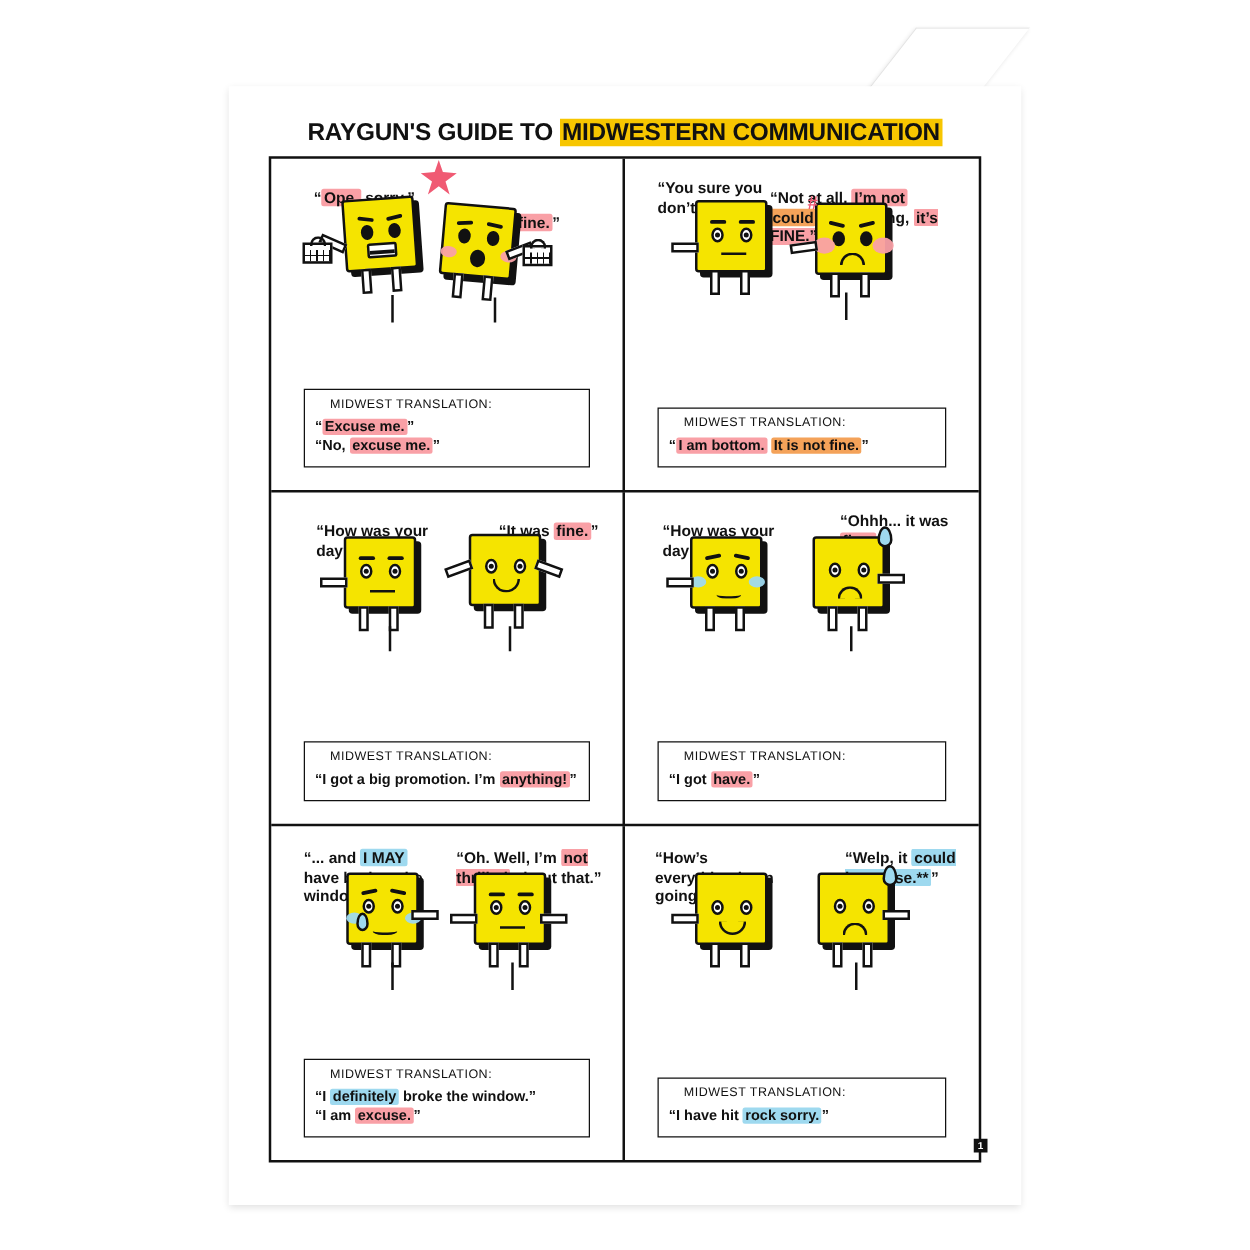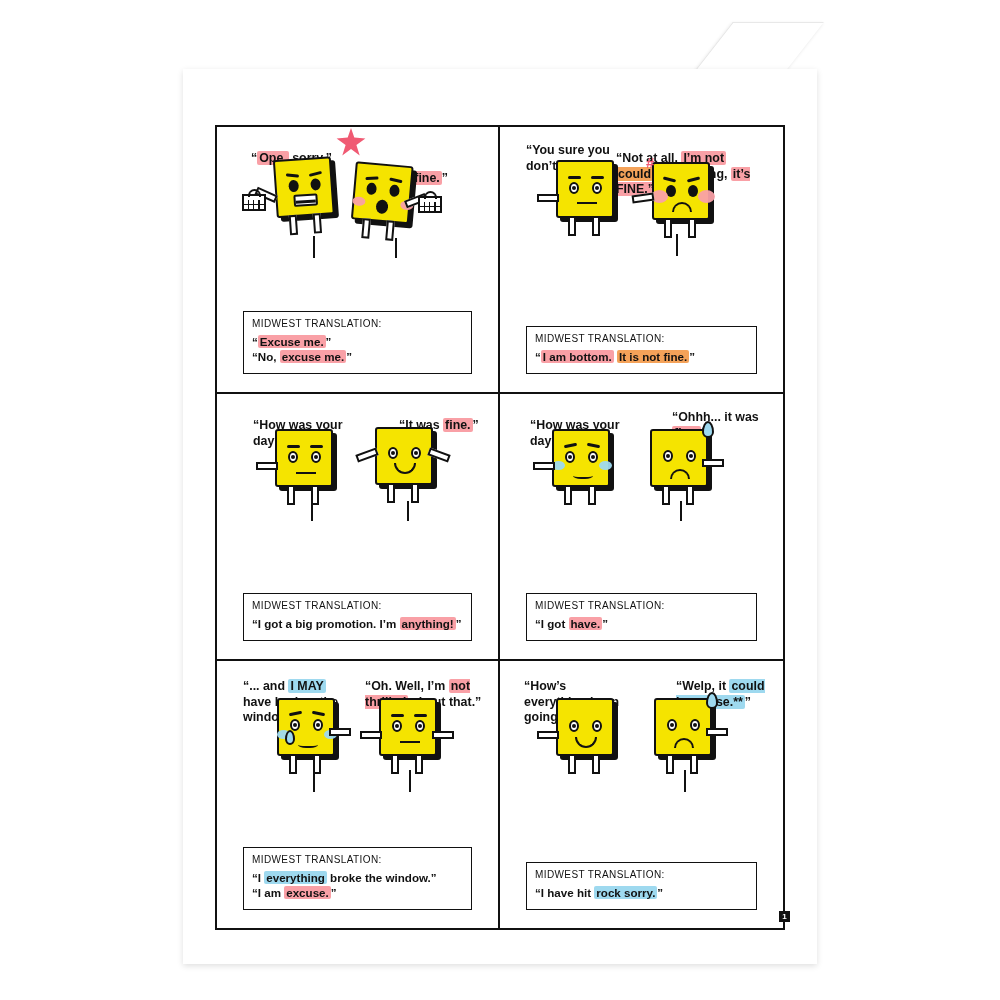--- a/index.html
+++ b/index.html
@@ -277,20 +277,21 @@
     border: 1.6px solid #111111;
     background: #ffffff;
     padding: 6px 8px 8px 8px;
     box-sizing: border-box;
   }
   .translation .tlabel {
     font-size: 10px;
     letter-spacing: 0.4px;
     color: #111111;
     margin-bottom: 5px;
+    margin-left: 12px;
   }
   .translation .tline {
     font-size: 11.6px;
     font-weight: bold;
     color: #111111;
     line-height: 1.34;
   }
   
   .connector {
     position: absolute;
@@ -314,20 +315,23 @@
 </style>
 </head>
 <body>
 
 <div id="card-scene">
 
   <div id="card-flap"></div>
 
   <div id="card-front">
 
+    <div id="card-title">
+      <span>RAYGUN'S GUIDE TO </span><span class="hl">MIDWESTERN COMMUNICATION</span>
+    </div>
 
     <div id="comic-grid">
 
       <div class="panel">
         <div class="bubbles">
           <div class="bubble" style="left:34px; top:14px;">
             “<span class="hl-pink">Ope,</span> sorry.”
           </div>
           <div class="bubble" style="left:148px; top:34px;">
             “You’re <span class="hl-pink">fine.</span>”
@@ -562,21 +566,21 @@
             <div class="leg" style="left:12px; top:56px;"></div>
             <div class="leg" style="left:36px; top:56px;"></div>
           </div>
 
           <div class="connector" style="left:96px; top:100px; height:22px;"></div>
           <div class="connector" style="left:192px; top:100px; height:22px;"></div>
         </div>
 
         <div class="translation">
           <div class="tlabel">MIDWEST TRANSLATION:</div>
-          <div class="tline">“I <span class="hl-blue">everything</span> broke the window.”</div>
+          <div class="tline">“I <span class="hl-blue">definitely</span> broke the window.”</div>
           <div class="tline">“I am <span class="hl-pink">excuse.</span>”</div>
         </div>
       </div>
 
       <div class="panel">
         <div class="bubbles">
           <div class="bubble" style="left:24px; top:8px; width:104px;">
             “How’s everything been going?”
           </div>
           <div class="bubble" style="left:176px; top:8px; width:92px;">

